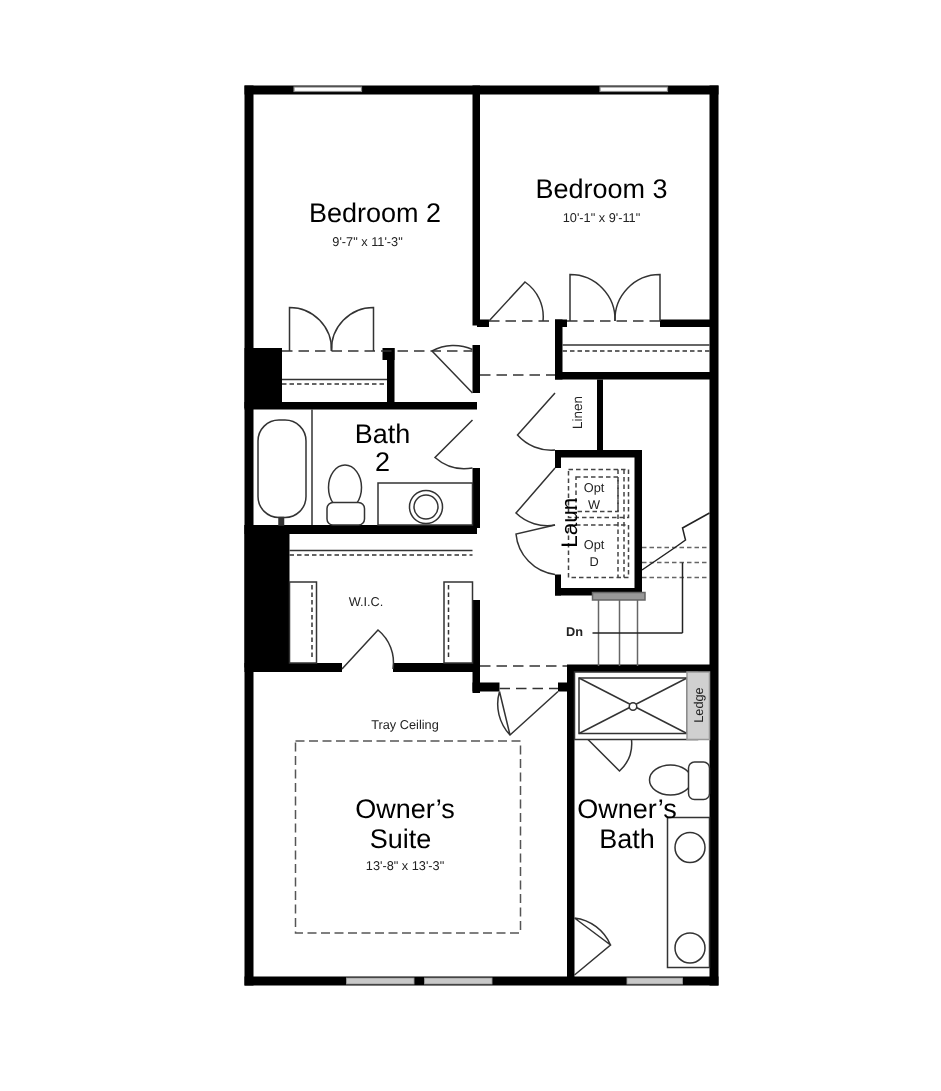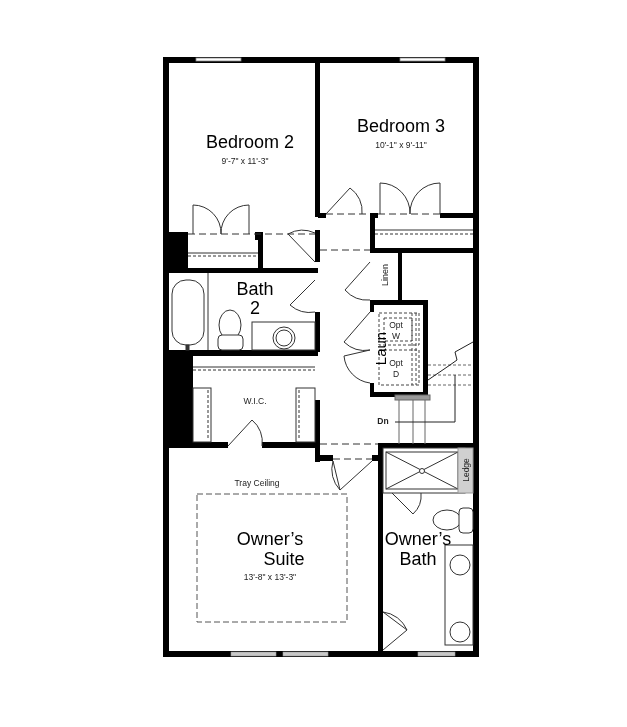--- a/index.html
+++ b/index.html
@@ -174,32 +174,32 @@
 
 <div class="lbl room-name" style="left:185px;top:133px;width:130px;">Bedroom 2</div>
 <div class="lbl room-dim" style="left:180px;top:156px;width:130px;">9'-7" x 11'-3"</div>
 
 <div class="lbl room-name" style="left:336px;top:117px;width:130px;">Bedroom 3</div>
 <div class="lbl room-dim" style="left:336px;top:140px;width:130px;">10'-1" x 9'-11"</div>
 
 <div class="lbl room-name" style="left:225px;top:280px;width:60px;">Bath</div>
 <div class="lbl room-name" style="left:225px;top:299px;width:60px;">2</div>
 
-<div class="lbl small" style="left:225px;top:396px;width:60px;">W.I.C.</div>
+<div class="lbl small" style="left:214px;top:396px;width:60px;">W.I.C.</div>
 
 <div class="lbl small rot" style="left:365px;top:270px;width:40px;font-size:9px;">Linen</div>
 
 <div class="lbl rot" style="left:360px;top:340px;width:40px;font-size:15px;">Laun</div>
 <div class="lbl small" style="left:381px;top:320px;width:30px;">Opt</div>
 <div class="lbl small" style="left:381px;top:331px;width:30px;">W</div>
 <div class="lbl small" style="left:381px;top:358px;width:30px;">Opt</div>
 <div class="lbl small" style="left:381px;top:369px;width:30px;">D</div>
 
 <div class="lbl small" style="left:372px;top:416px;width:22px;font-weight:bold;">Dn</div>
 
-<div class="lbl small" style="left:212px;top:478px;width:90px;">Tray Ceiling</div>
+<div class="lbl small" style="left:225px;top:478px;width:90px;">Tray Ceiling</div>
 <div class="lbl room-name" style="left:215px;top:530px;width:110px;">Owner’s</div>
-<div class="lbl room-name" style="left:229px;top:550px;width:110px;">Suite</div>
+<div class="lbl room-name" style="left:212px;top:550px;width:110px;">Suite</div>
 <div class="lbl room-dim" style="left:215px;top:572px;width:110px;">13'-8" x 13'-3"</div>
 
 <div class="lbl room-name" style="left:380px;top:530px;width:76px;">Owner’s</div>
 <div class="lbl room-name" style="left:380px;top:550px;width:76px;">Bath</div>
 <div class="lbl small rot" style="left:448px;top:465px;width:35px;">Ledge</div>
 
 </body></html>

